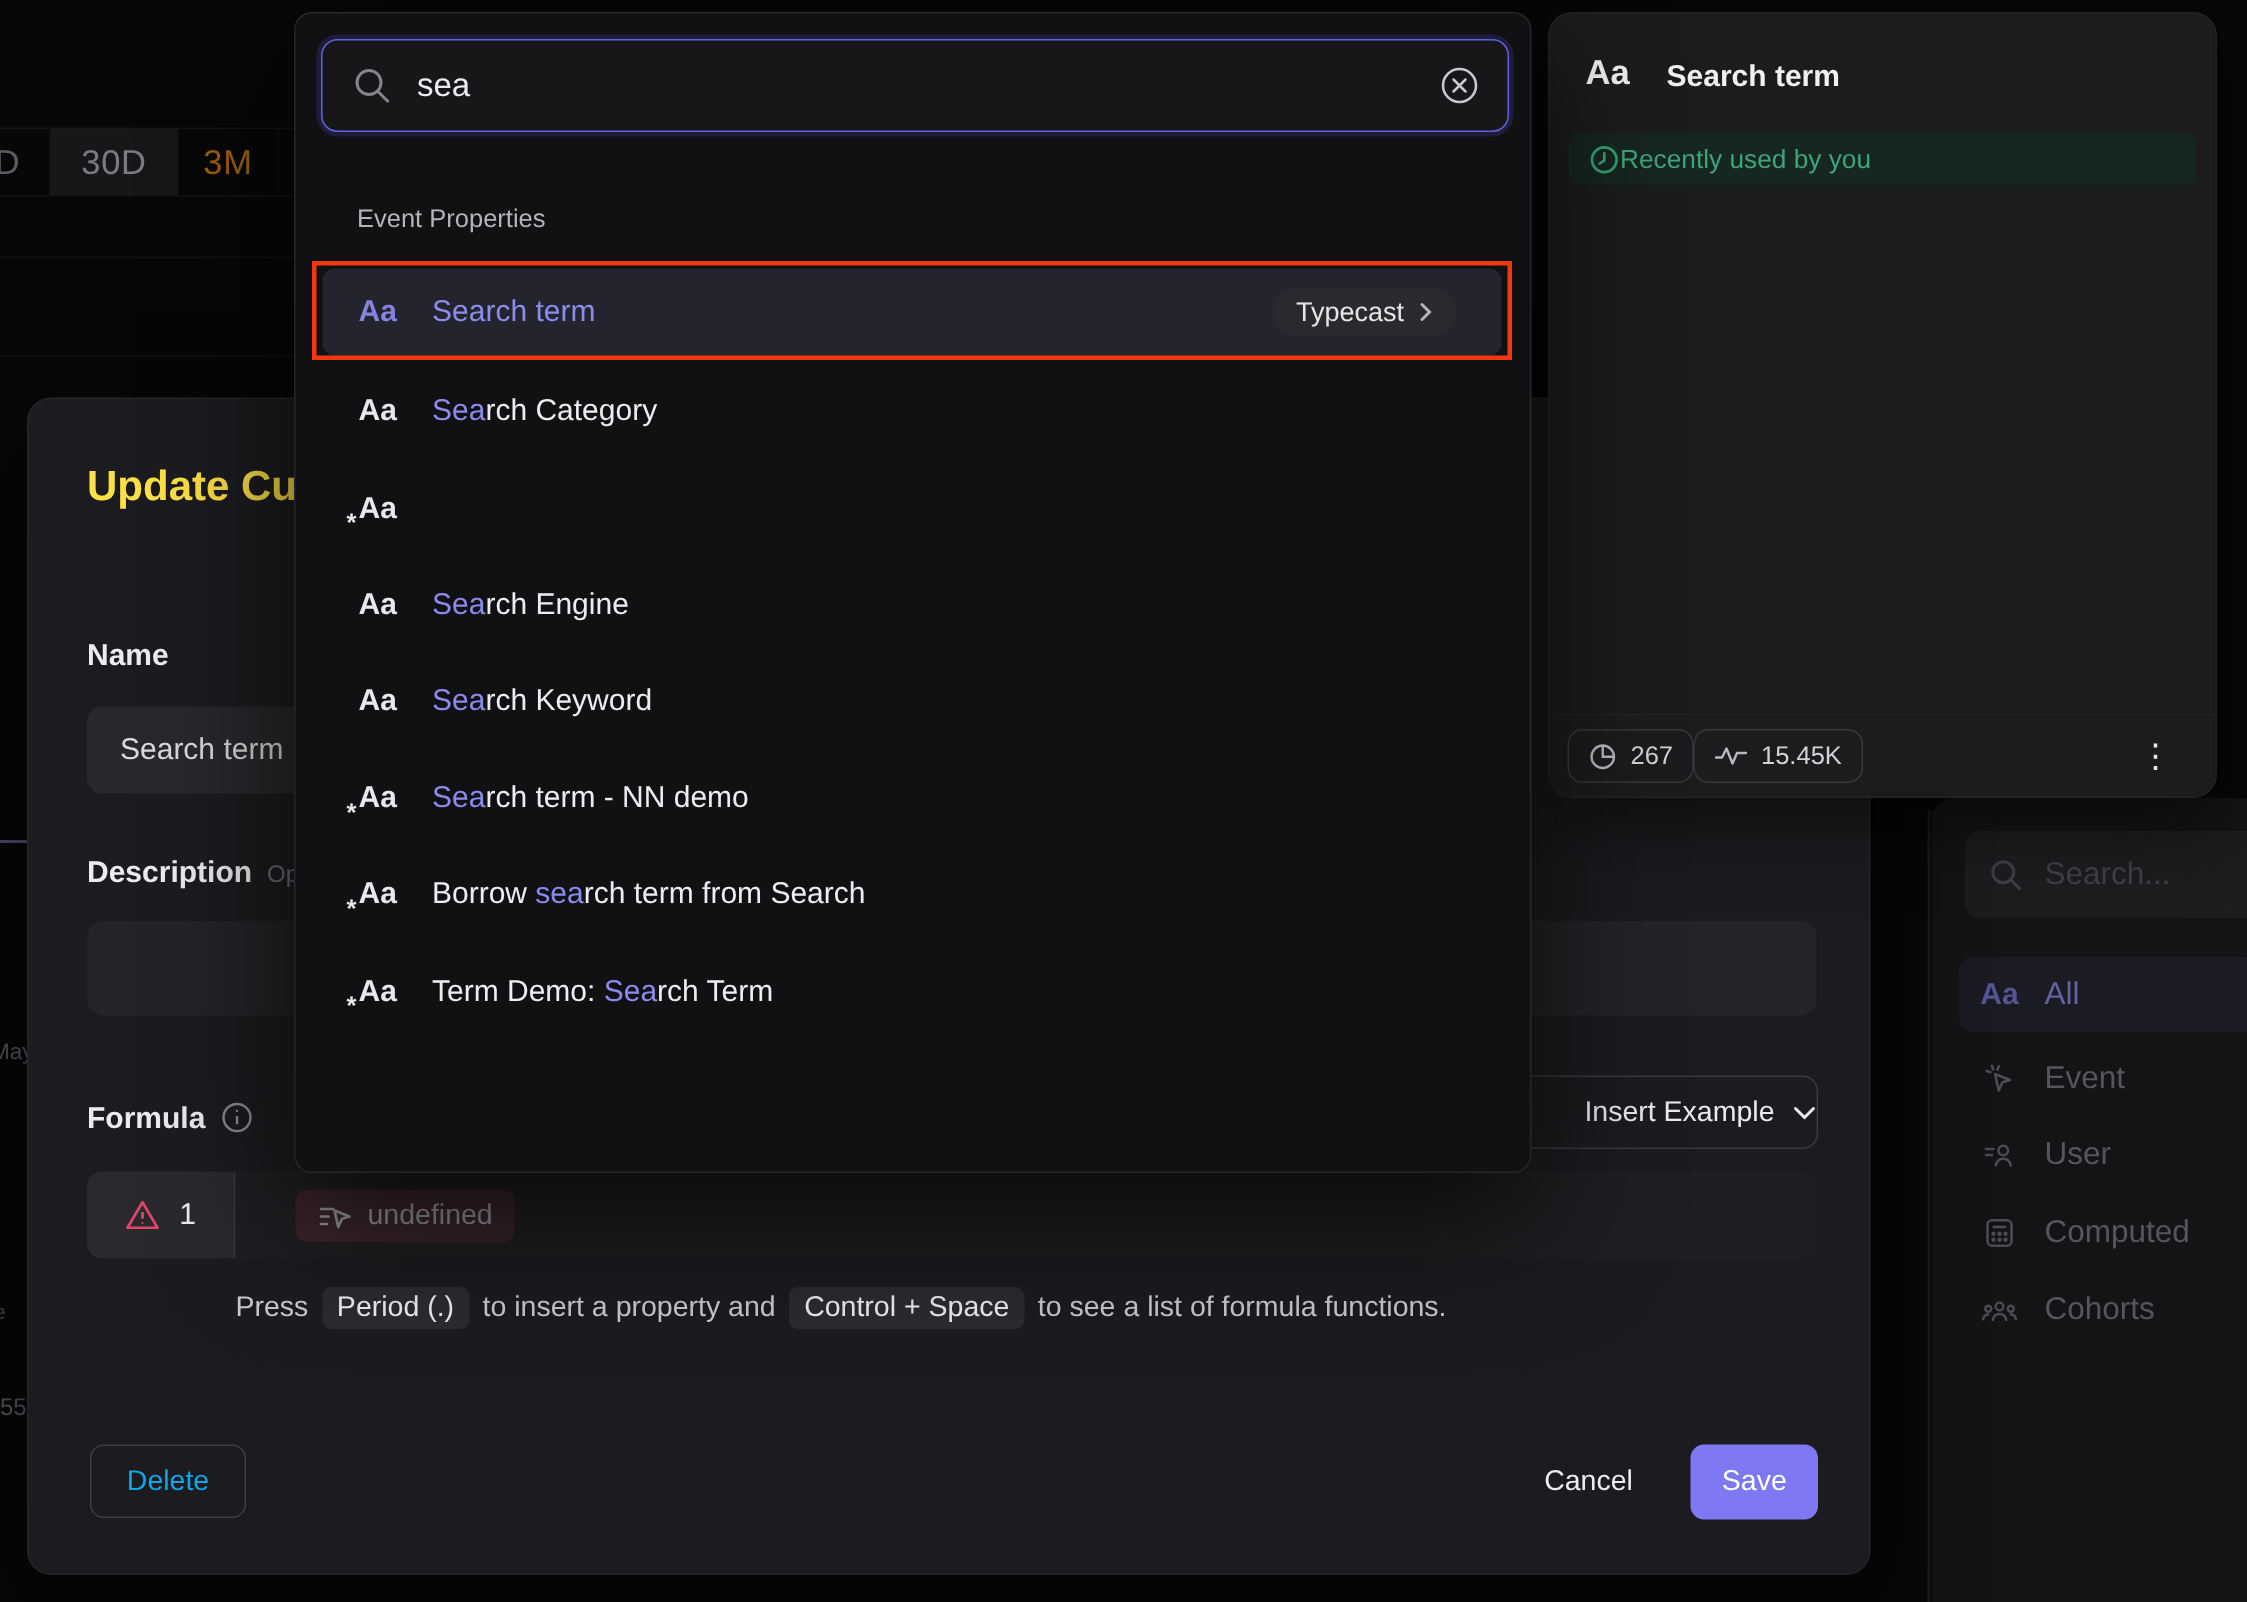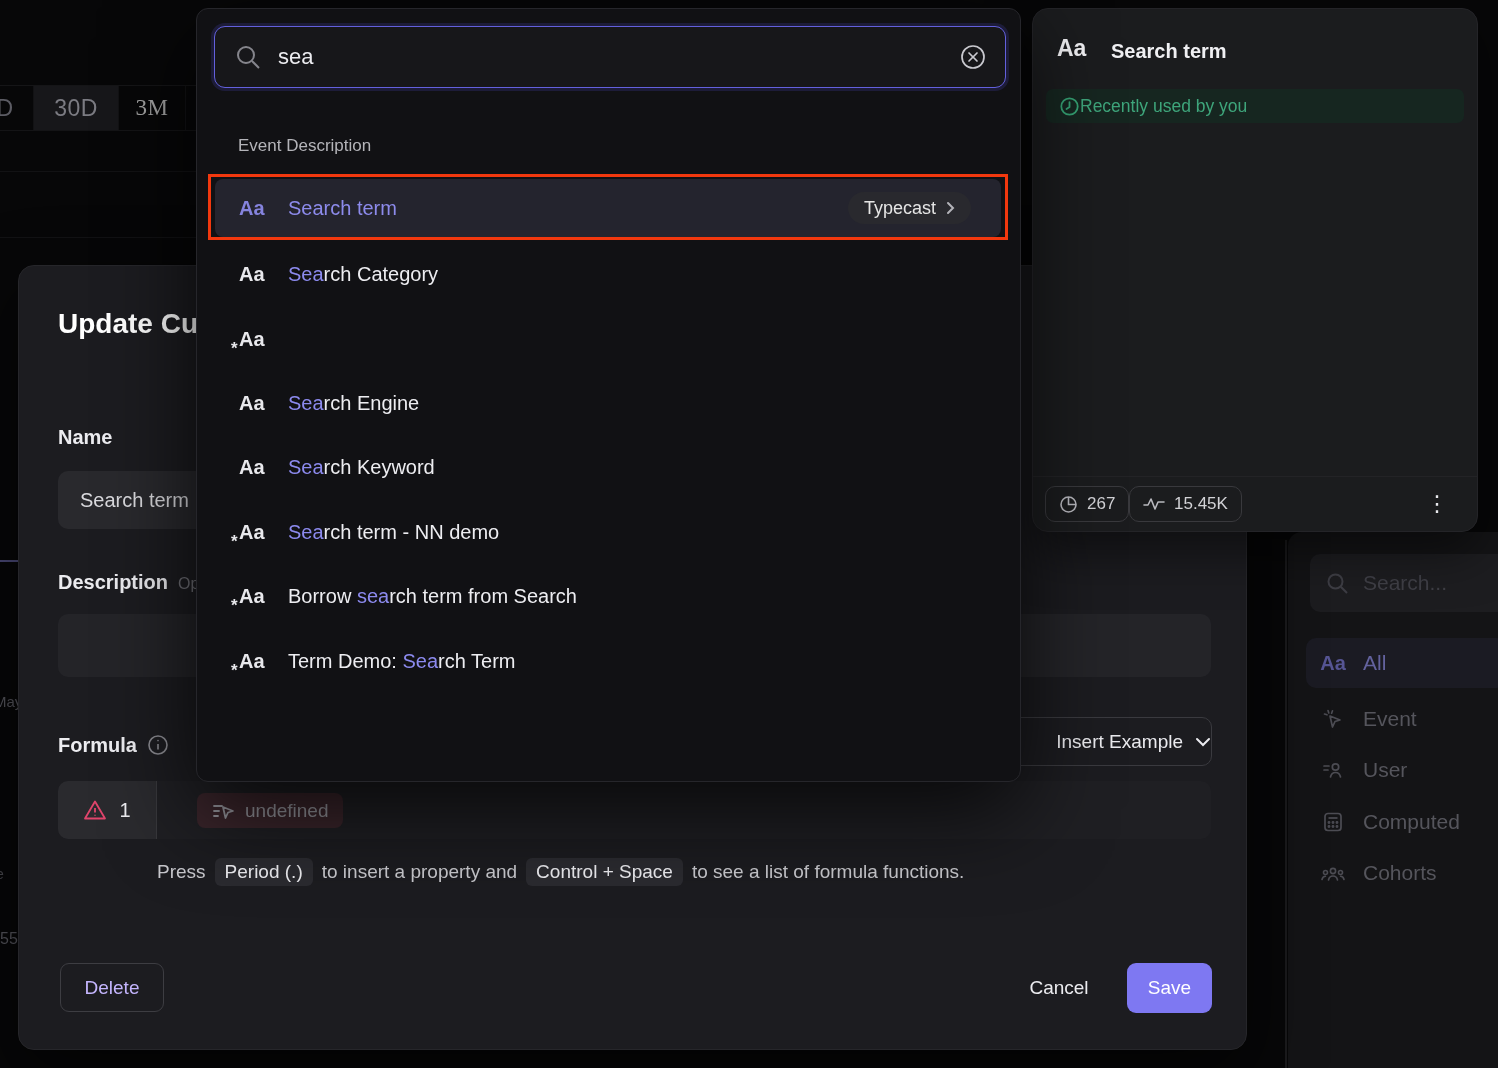--- a/index.html
+++ b/index.html
@@ -7,30 +7,30 @@
   body { font-family:"Liberation Sans","DejaVu Sans",sans-serif; }
   .screen { position:relative; width:1498px; height:1068px; overflow:hidden; background:#070708; }
 
   
   .bg-topbar { position:absolute; left:0; top:85px; width:196px; height:46px;
     border-top:1px solid #151517; border-bottom:1px solid #141416; }
   .seg { position:absolute; top:86px; height:44px; display:flex; align-items:center; justify-content:center;
     font-size:23px; letter-spacing:.5px; }
   .seg-frag { left:-8px; width:26px; color:#5c5c64; }
   .seg-30d { left:33px; width:86px; background:#17171a; color:#7b7b82; border-left:1px solid #121214; border-right:1px solid #121214; }
-  .seg-3m  { left:119px; width:67px; color:#a3a3a3; border-right:1px solid #121214;font-family:Liberation Serif, serif; }
+  .seg-3m  { left:119px; width:67px; color:#a16207; border-right:1px solid #121214; }
   .bg-line { position:absolute; background:#121214; }
   .bg-chartline { position:absolute; left:0; top:560px; width:18px; height:2px; background:#4b4a78; }
   .bg-axis { position:absolute; color:#55555c; }
 
   
   .modal { position:absolute; left:18px; top:265px; width:1229px; height:785px;
     background:#1c1c20; border:1px solid #26262a; border-radius:16px;
     box-shadow:0 24px 70px rgba(0,0,0,.6); z-index:10; overflow:hidden; }
-  .modal-title { position:absolute; left:39px; top:42px; font-size:28px; font-weight:bold; color:#ffffff; white-space:nowrap; }
+  .modal-title { position:absolute; left:39px; top:42px; font-size:28px; font-weight:bold; color:#fde047; white-space:nowrap; }
   .field-label { position:absolute; font-size:20px; font-weight:bold; color:#ececf0; }
   .hint-opt { font-size:16px; font-weight:normal; color:#6f6f76; margin-left:10px; }
   .name-input { position:absolute; left:39px; top:205px; width:545px; height:58px;
     background:#29292d; border-radius:10px; display:flex; align-items:center;
     padding-left:22px; font-size:20px; color:#dadade; }
   .desc-box { position:absolute; left:39px; top:348px; width:1153px; height:63px;
     background:#242428; border-radius:10px; }
   .info-ic { display:inline-block; vertical-align:-4px; margin-left:10px; }
   .insert-btn { position:absolute; left:976px; top:451px; width:217px; height:49px;
     border:1px solid #3a3a3f; border-radius:10px; background:transparent;
@@ -42,21 +42,21 @@
     background:#2a2a2e; border-right:1px solid #38383c; border-radius:10px 0 0 10px;
     display:flex; align-items:center; justify-content:center; gap:12px;
     font-size:20px; color:#ececf0; }
   .undef-chip { position:absolute; left:139px; top:12px; height:35px;
     background:#3a252b; border-radius:8px; display:flex; align-items:center; gap:9px;
     padding:0 15px; font-size:19px; color:#96969d; }
   .kbd-line { position:absolute; left:138px; top:592px; font-size:19px; color:#c9c9ce; display:flex; align-items:center; gap:9px; white-space:nowrap; }
   .kbd { background:#2b2b30; color:#ededf1; border-radius:6px; padding:3px 10px; }
   .btn { display:flex; align-items:center; justify-content:center; border-radius:9px; font-size:19px; }
   .delete-btn { position:absolute; left:41px; top:697px; width:104px; height:49px;
-    border:1px solid #3d3d42; color:#c4b5fd; background:transparent; }
+    border:1px solid #3d3d42; color:#0ea5e9; background:transparent; }
   .cancel-btn { position:absolute; left:985px; top:697px; width:110px; height:49px; color:#ececf0; }
   .save-btn { position:absolute; left:1108px; top:697px; width:85px; height:50px;
     background:#7e78f2; color:#ffffff; }
 
   
   .col-divider { position:absolute; left:1285px; top:540px; width:2px; height:528px; background:#1b1b1d; z-index:4; }
 
   
   .sidebar { position:absolute; left:1288px; top:532px; width:210px; height:536px;
     background:#141416; border-radius:14px 0 0 0; z-index:5; overflow:hidden; }
@@ -313,21 +313,21 @@
       </span>
       <span class="dd-query">sea</span>
       <span class="dd-clear">
         <svg width="28" height="28" viewBox="0 0 28 28" fill="none" stroke="#c9c9cf" stroke-width="1.7" stroke-linecap="round">
             <circle cx="14" cy="14" r="11"></circle>
             <line x1="10" y1="10" x2="18" y2="18"></line>
             <line x1="18" y1="10" x2="10" y2="18"></line>
           </svg>
       </span>
     </div>
-    <div class="dd-section">Event Description</div>
+    <div class="dd-section">Event Properties</div>
 
     <div class="row selected" style="top:170px;">
       <span class="aawrap"><span>Aa</span></span>
       <span class="lbl"><span></span><span class="hl">Sea</span><span>rch term</span></span>
       <span class="typecast">
         <span>Typecast</span>
         <span style="display:flex;">
           <svg width="9" height="14" viewBox="0 0 9 14" fill="none" stroke="#b3b3b9" stroke-width="2" stroke-linecap="round">
               <path d="M2 2l5 5-5 5"></path>
             </svg>

